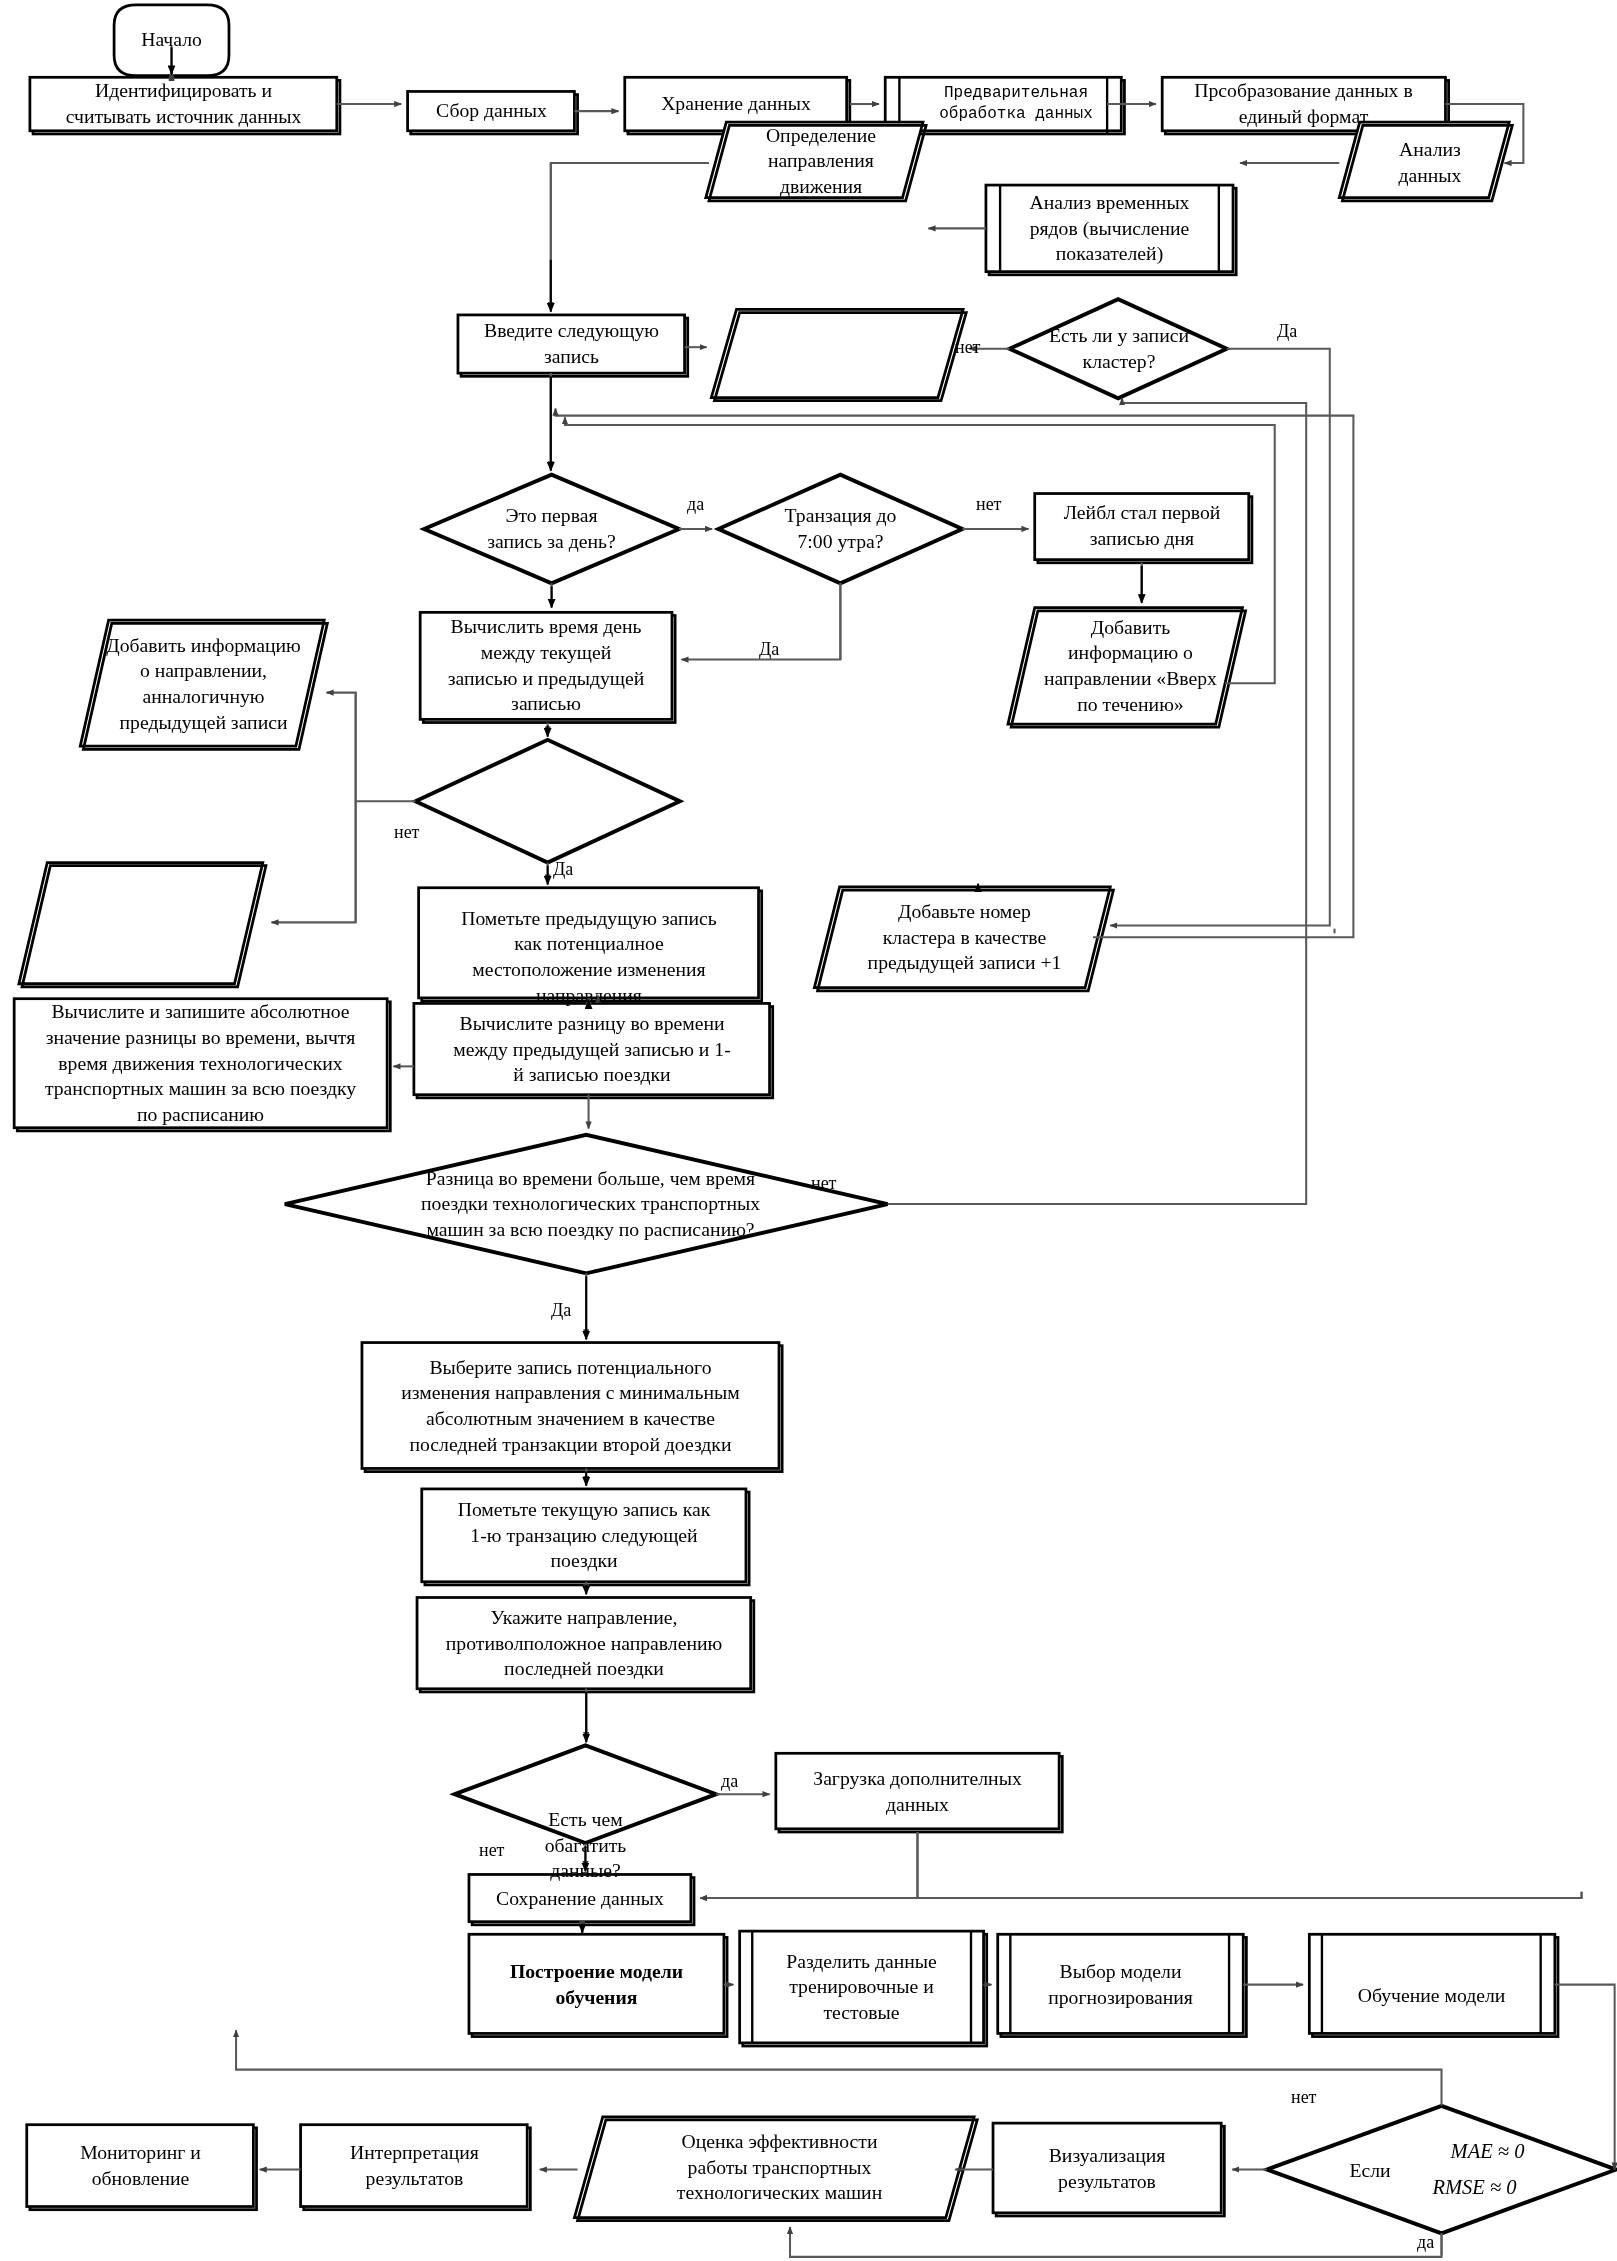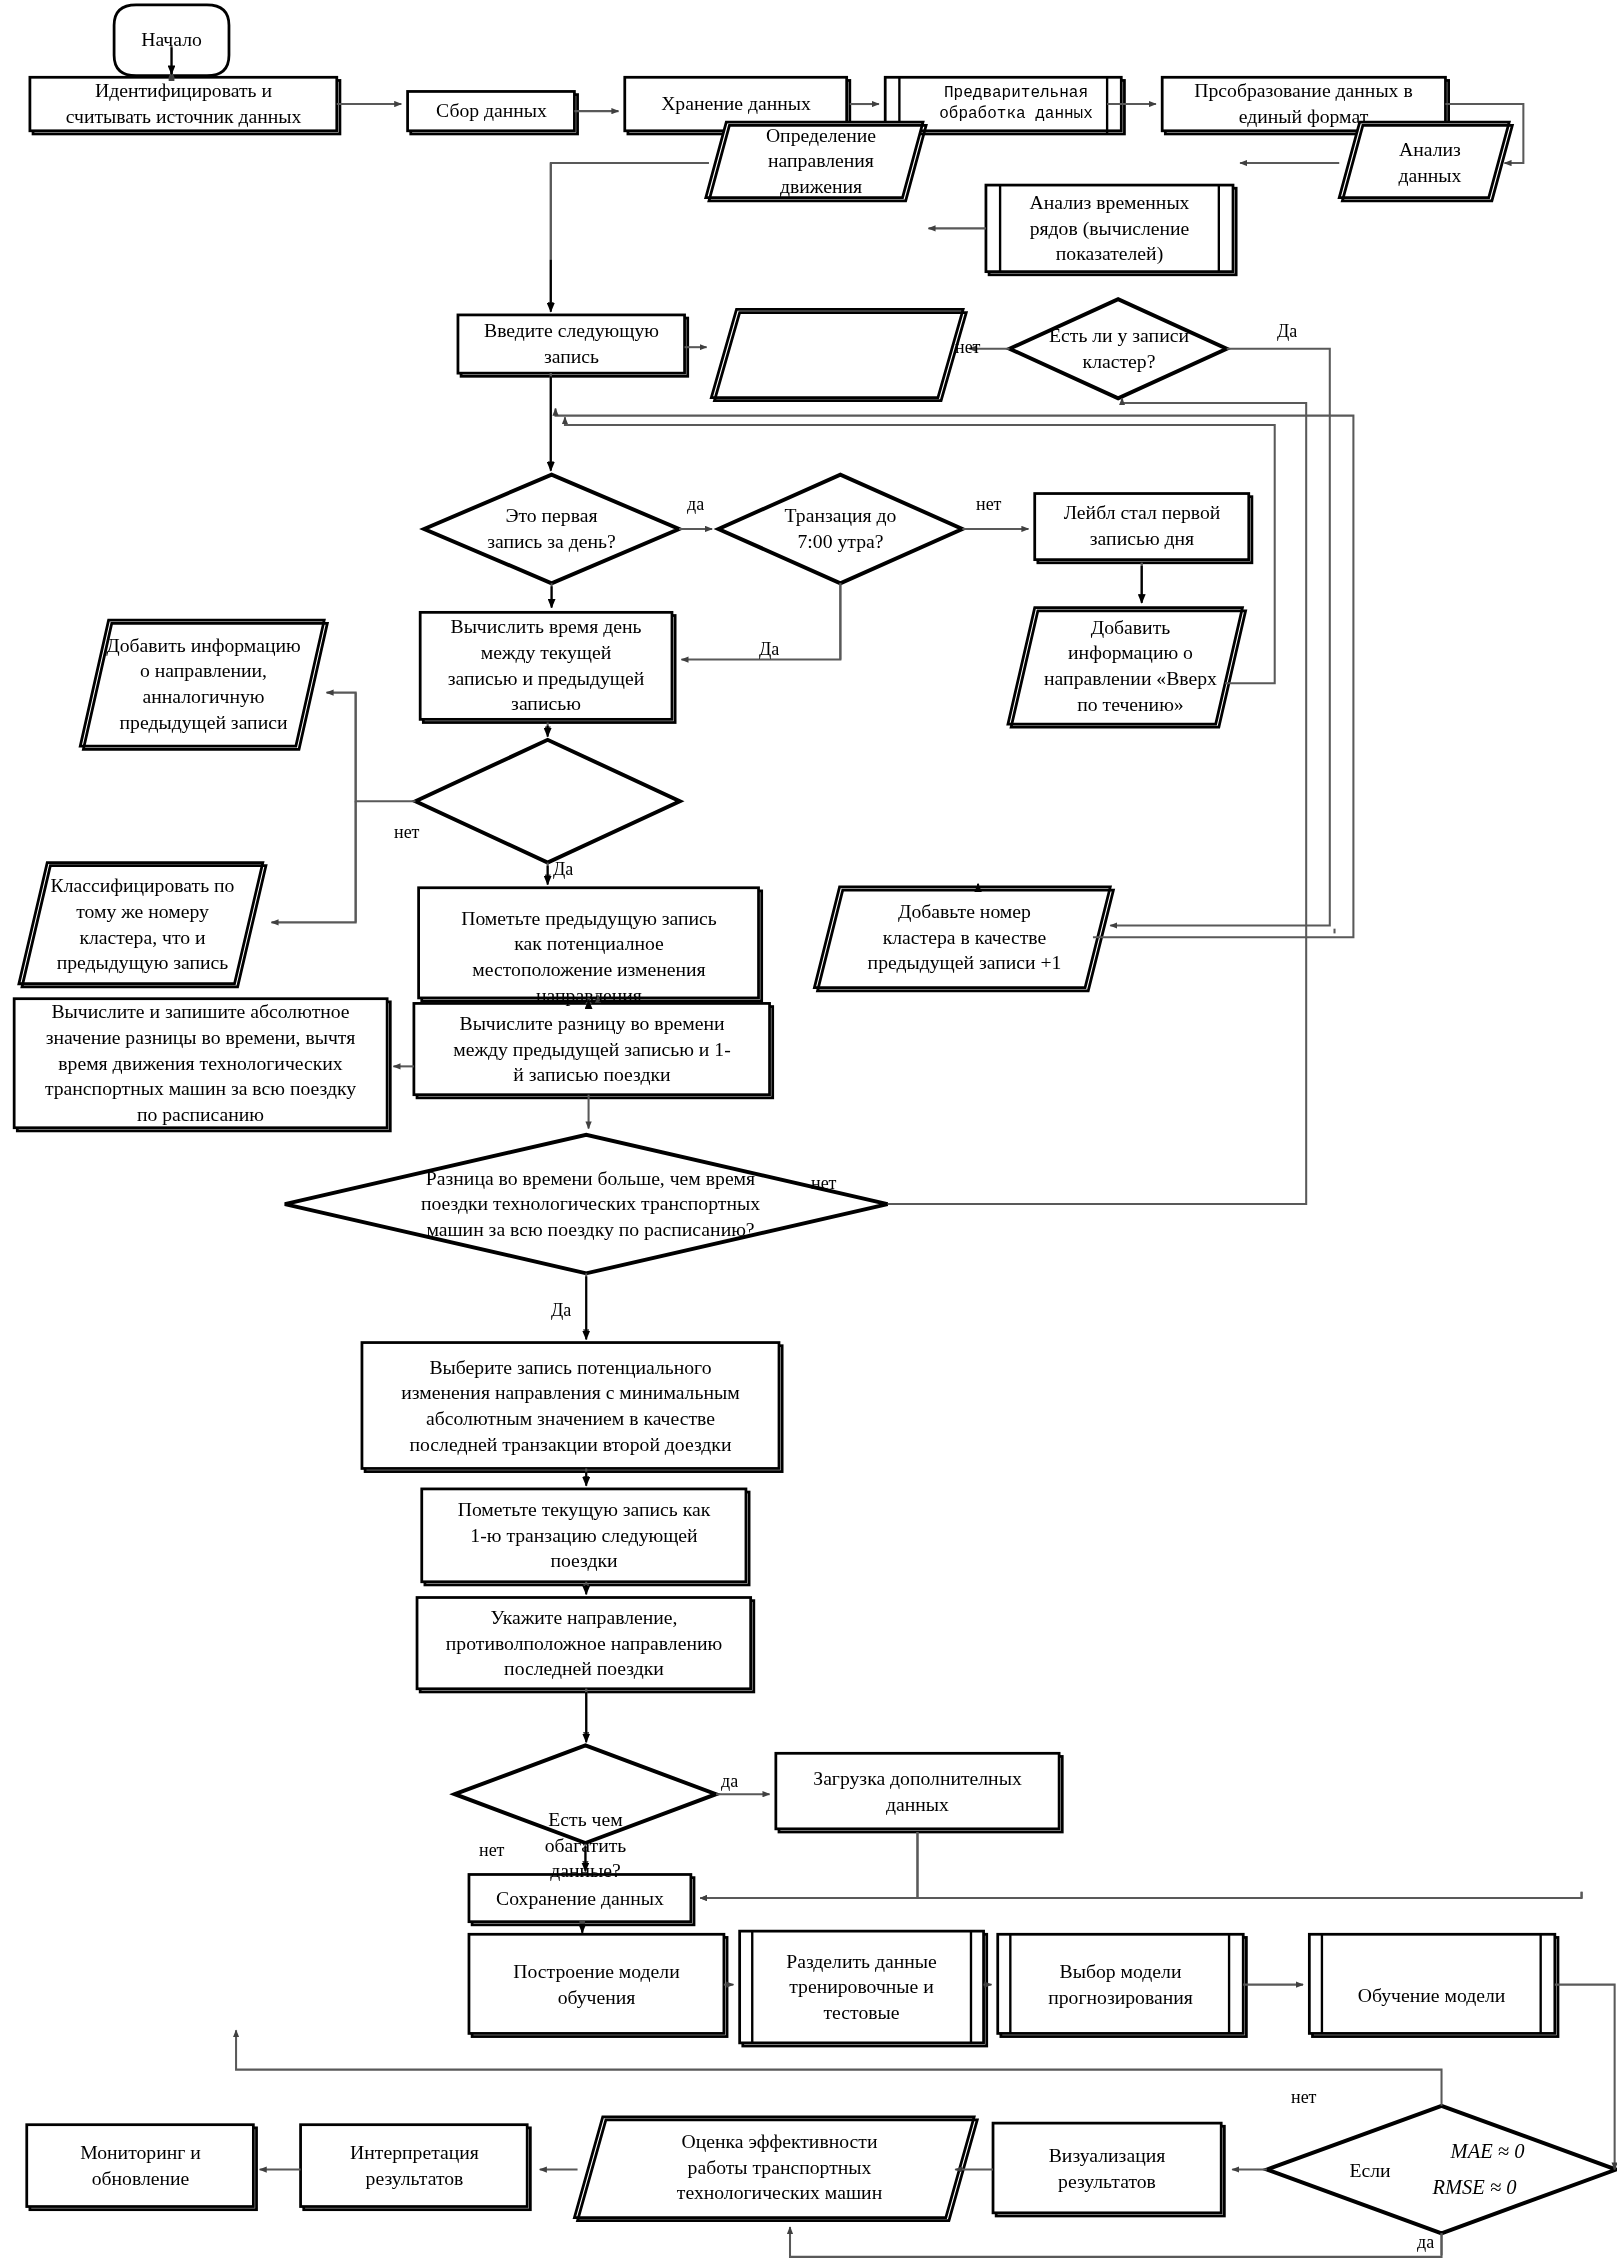--- a/index.html
+++ b/index.html
@@ -354,24 +354,20 @@
 между текущей
 записью и предыдущей
 записью</div>
 
 
   <div class="nodeText" style="left:94px;top:622px;width:219px;height:124px;font-size:19.7px;">Добавить информацию
 о направлении,
 анналогичную
 предыдущей записи</div>
 
-  <div class="nodeText" style="left:33px;top:864px;width:219px;height:121px;font-size:19.7px;">Классифицировать по
-тому же номеру
-кластера, что и
-предыдущую запись</div>
 
   <div class="nodeText" style="left:419px;top:888px;width:340px;height:110px;font-size:19.7px;margin-top:14px;">Пометьте предыдущую запись
 как потенциалное
 местоположение изменения
 направления</div>
 
   <div class="nodeText" style="left:829px;top:887px;width:271px;height:101px;font-size:19.7px;">Добавьте номер
 кластера в качестве
 предыдущей записи +1</div>
 
@@ -404,21 +400,21 @@
 
   <div class="nodeText" style="left:488px;top:1800px;width:195px;height:91px;font-size:19.7px;">Есть чем
 обагатить
 данные?</div>
 
   <div class="nodeText" style="left:776px;top:1754px;width:283px;height:76px;font-size:19.7px;">Загрузка дополнителных
 данных</div>
 
   <div class="nodeText" style="left:469px;top:1875px;width:222px;height:47px;font-size:19.7px;">Сохранение данных</div>
 
-  <div class="nodeText" style="left:469px;top:1935px;width:255px;height:99px;font-size:19.7px;">Построение модели
+  <div class="nodeText" style="left:469px;top:1935px;width:255px;height:99px;font-size:19.7px;font-weight:bold;">Построение модели
 обучения</div>
 
   <div class="nodeText" style="left:752px;top:1931px;width:219px;height:112px;font-size:19.7px;">Разделить данные
 тренировочные и
 тестовые</div>
 
   <div class="nodeText" style="left:1011px;top:1935px;width:219px;height:99px;font-size:19.7px;">Выбор модели
 прогнозирования</div>
 
   <div class="nodeText" style="left:1322px;top:1946px;width:219px;height:99px;font-size:19.7px;">Обучение модели</div>

